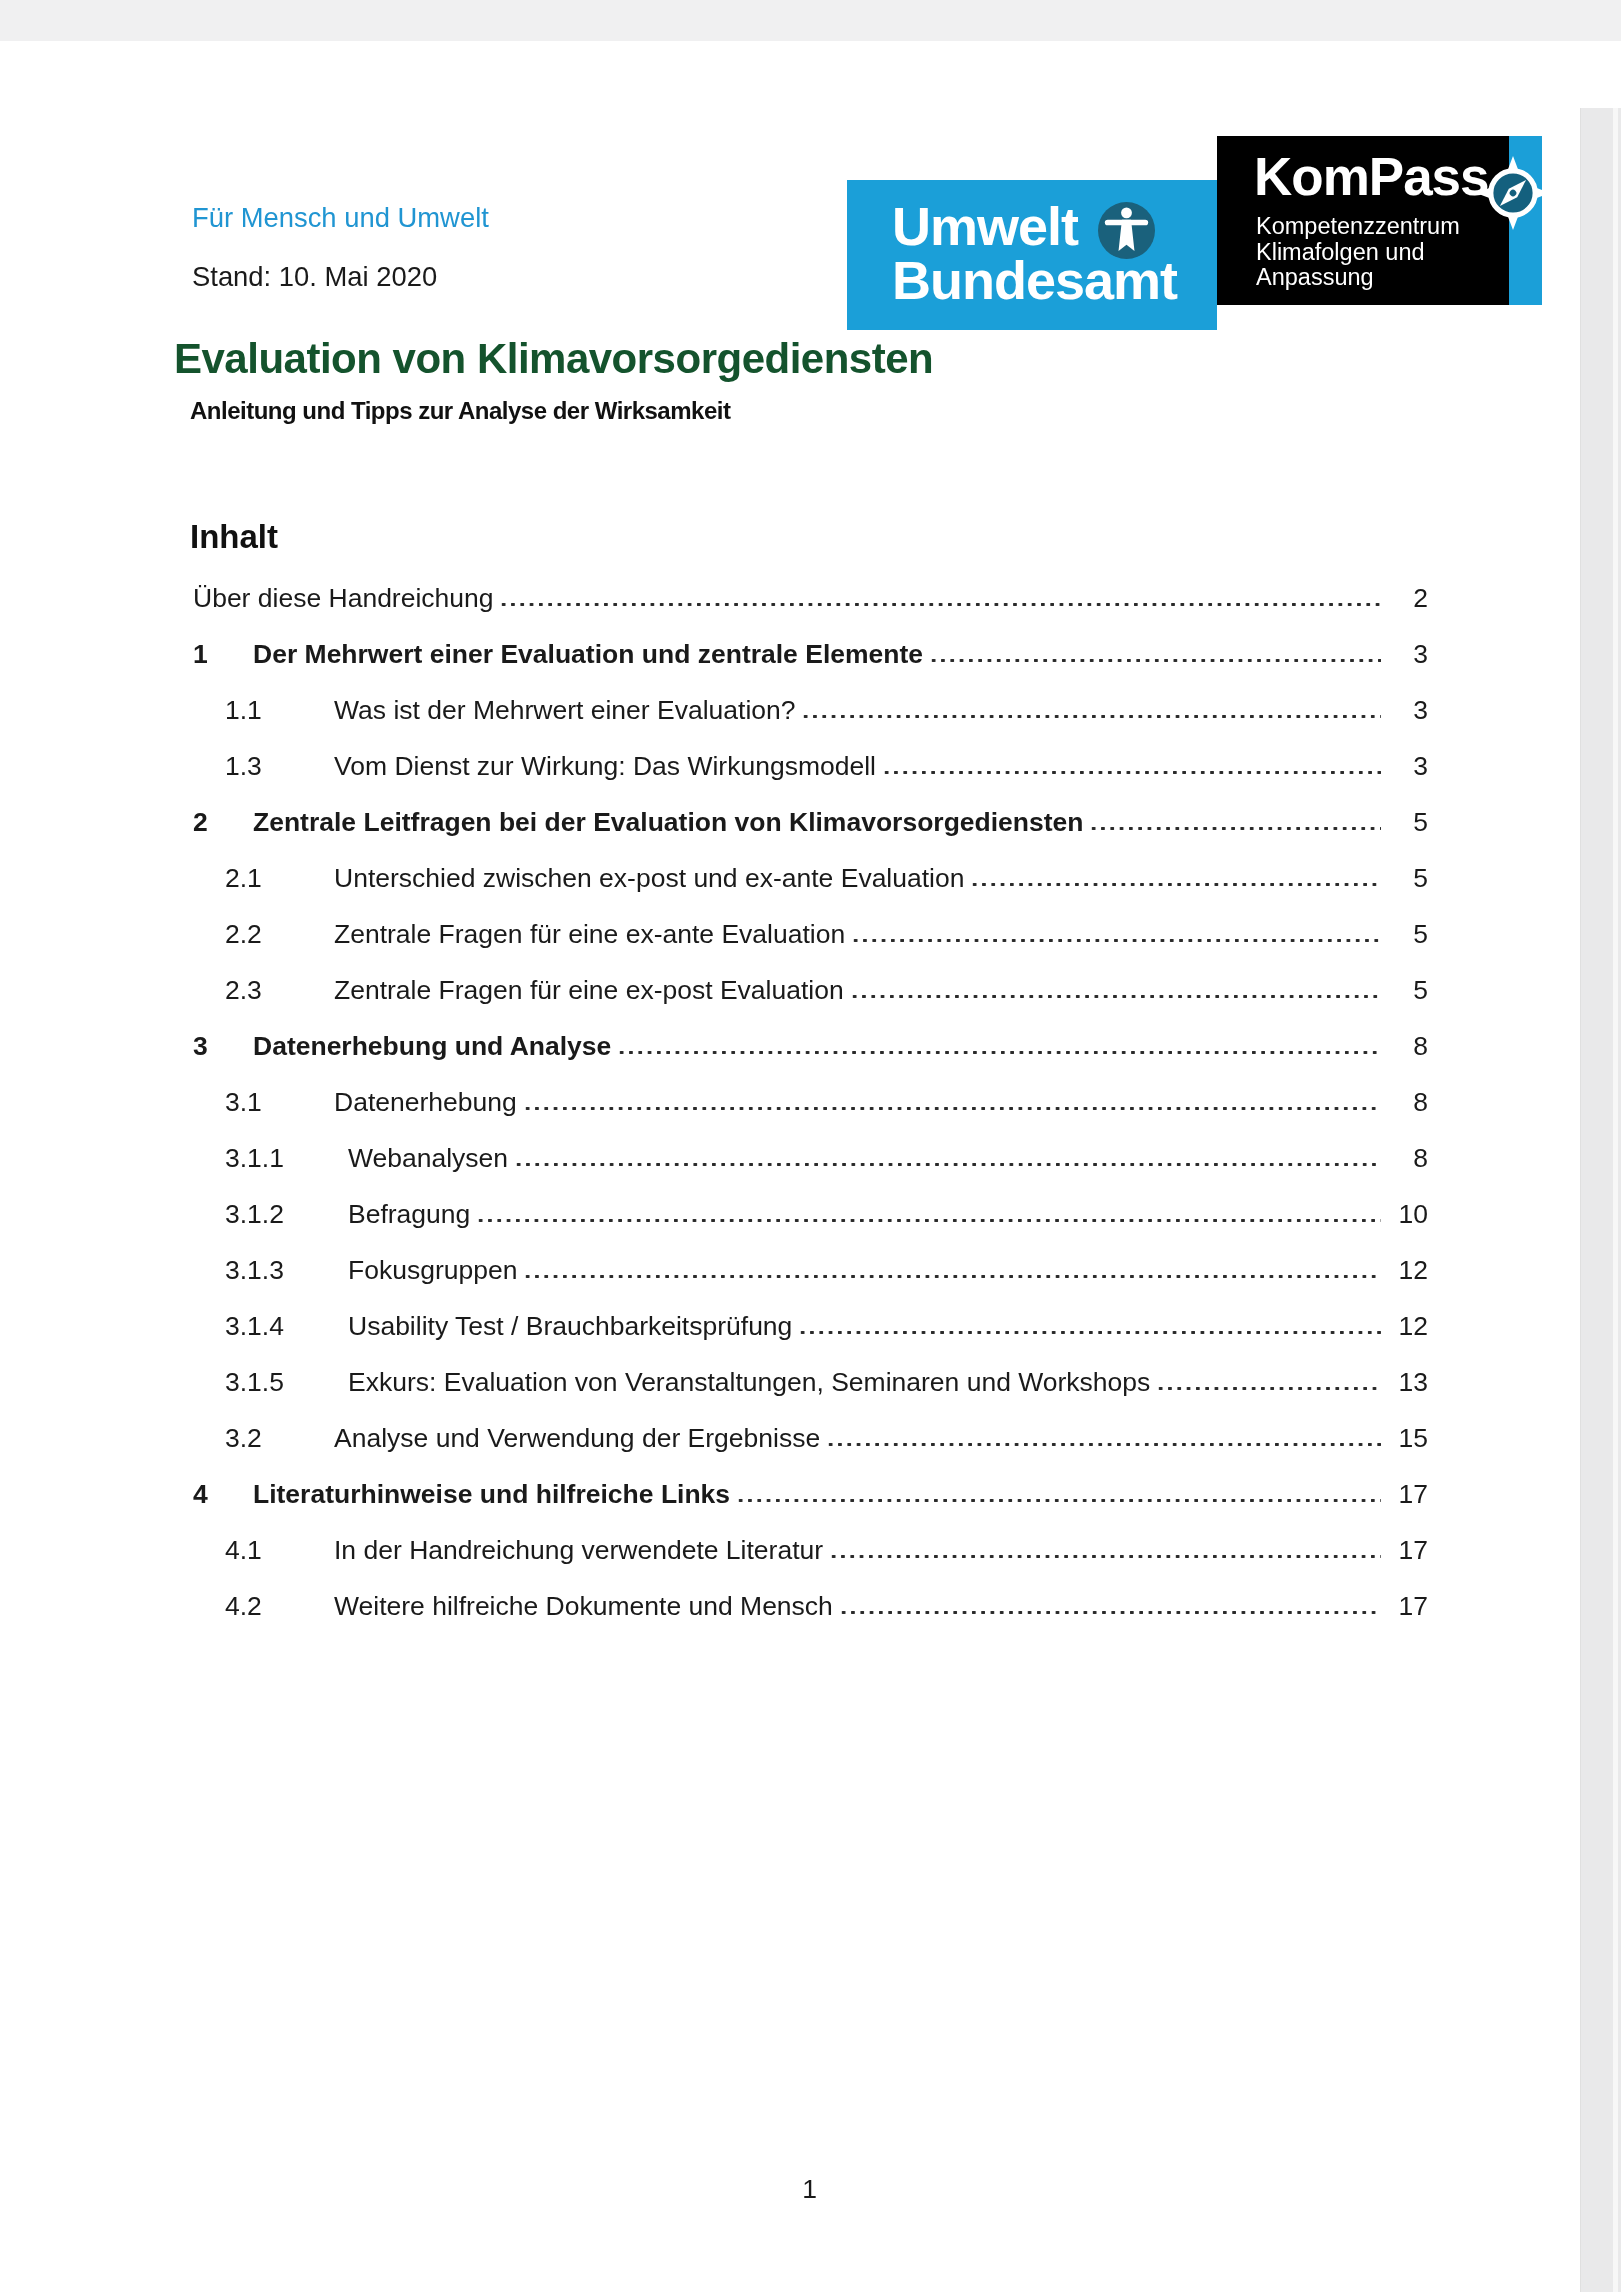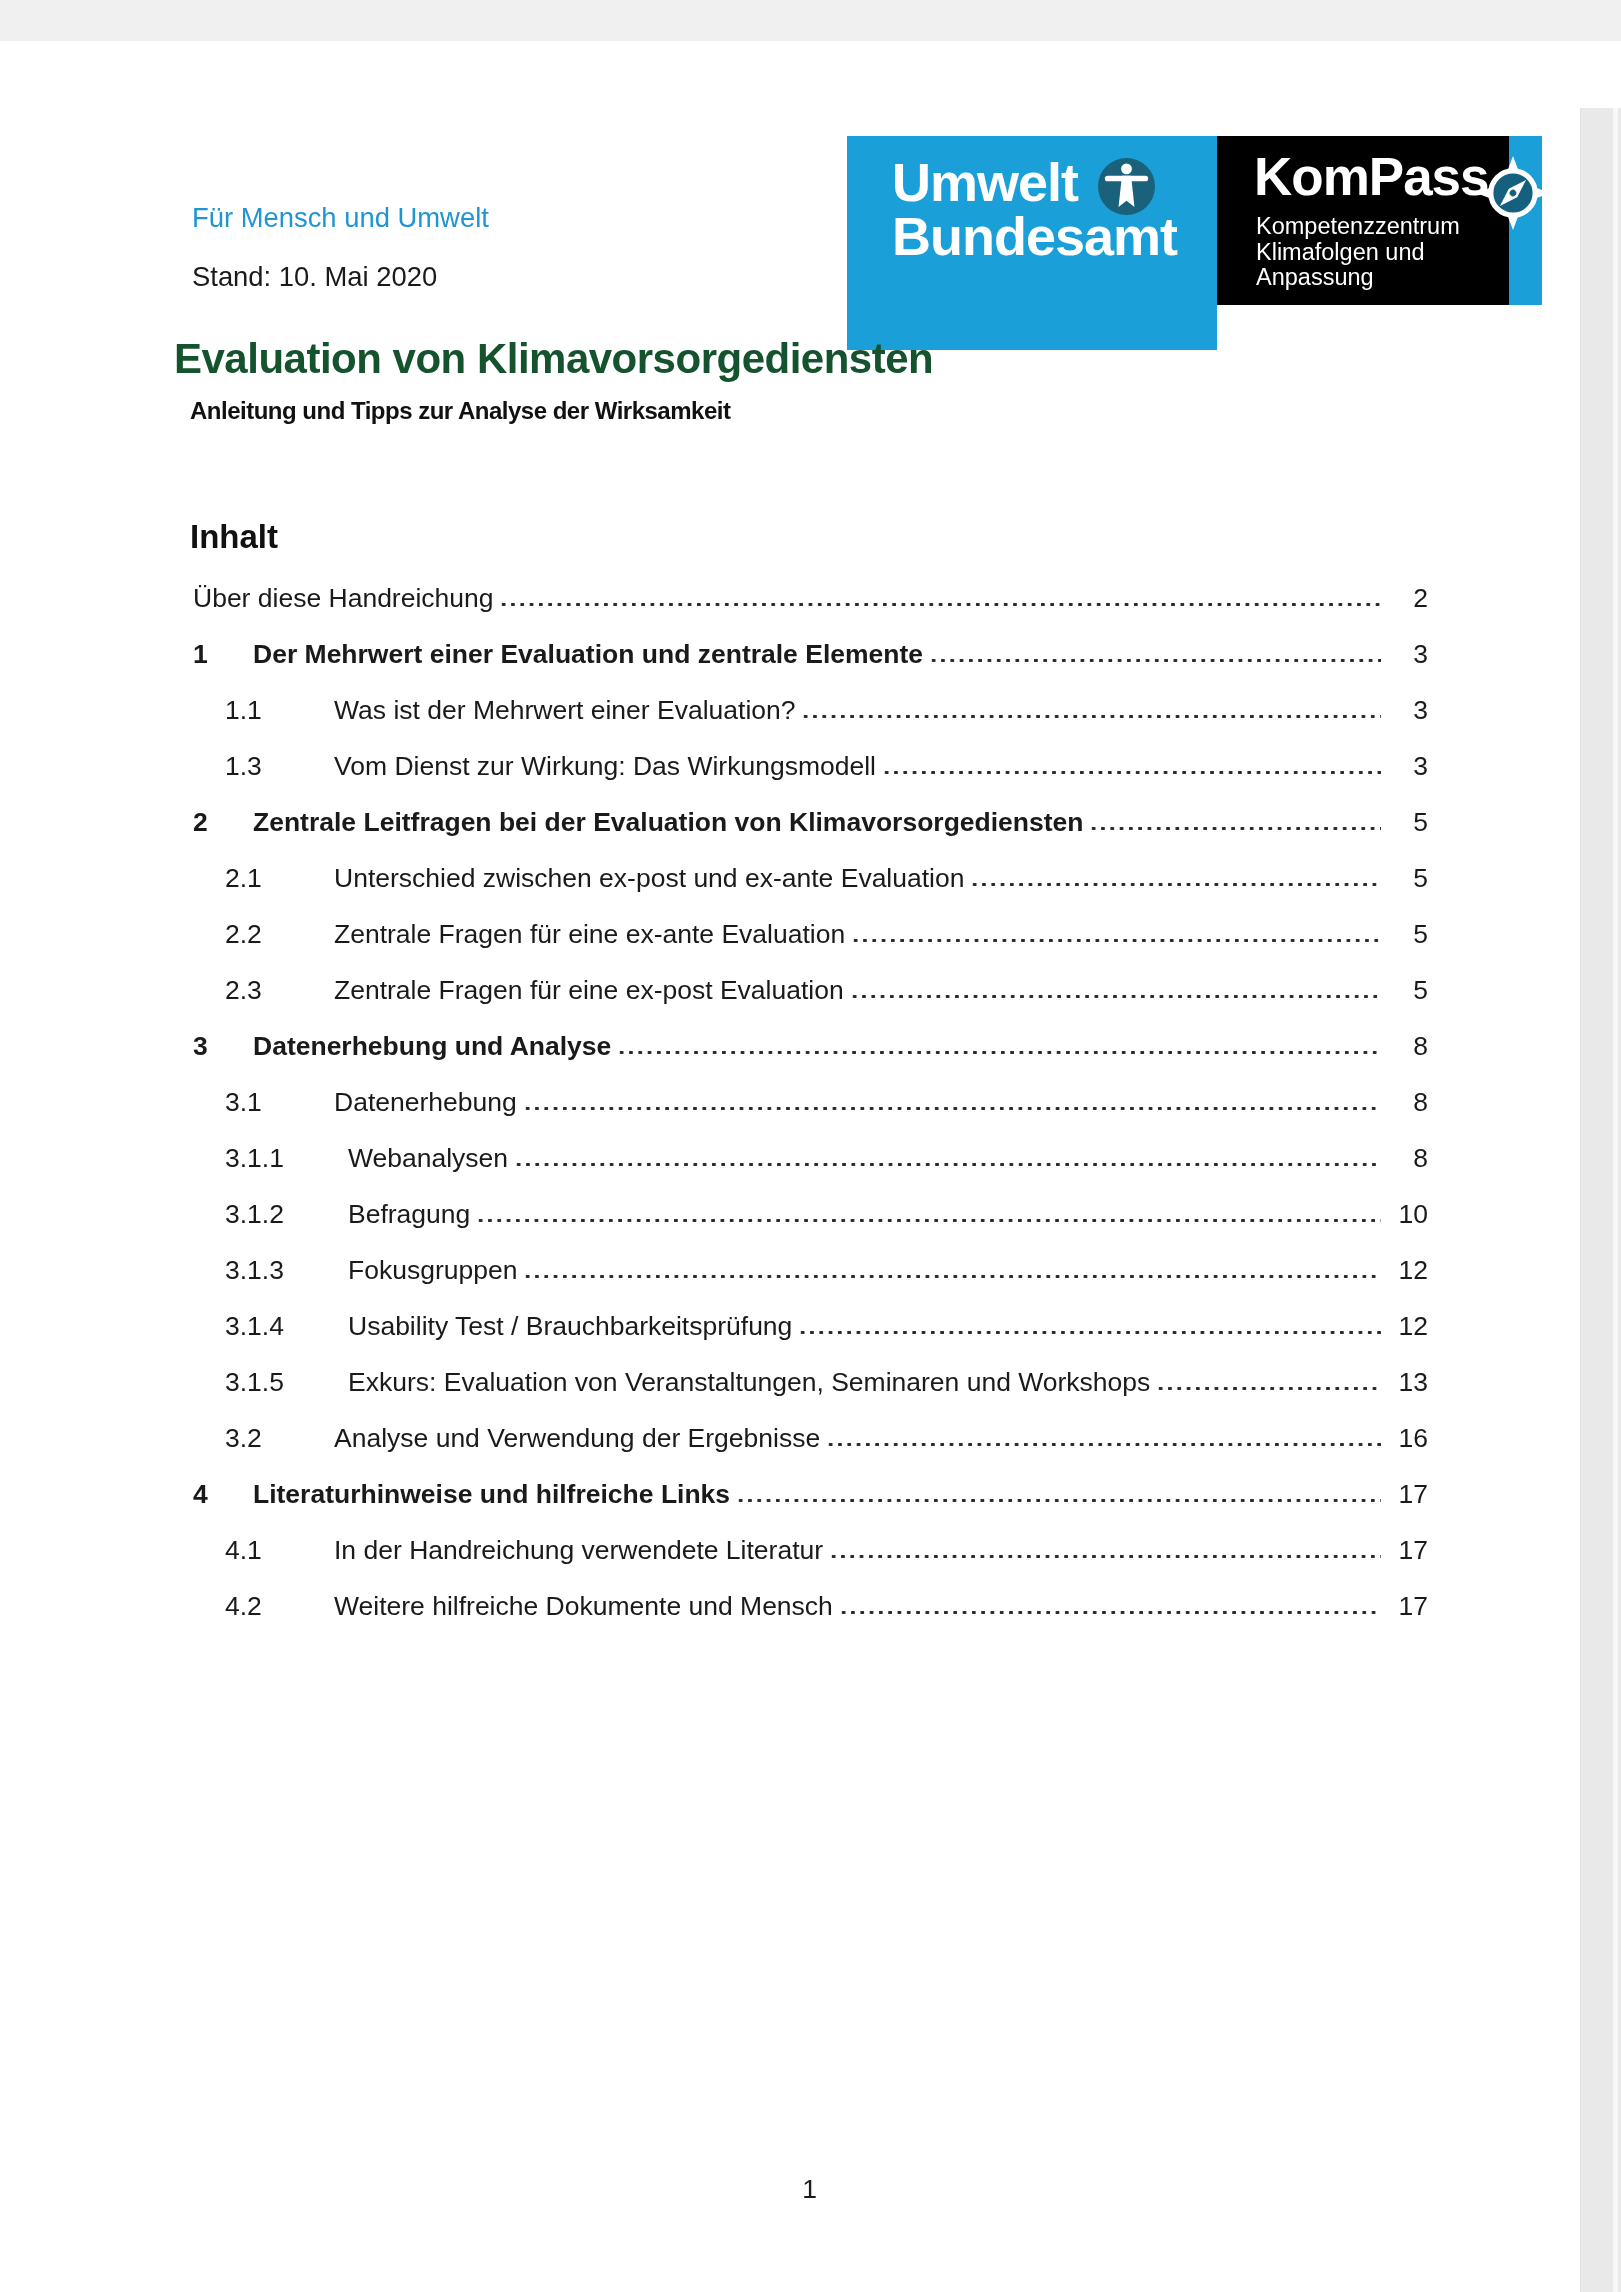--- a/index.html
+++ b/index.html
@@ -11,21 +11,21 @@
   }
   
   .strip-top{position:absolute;left:0;top:0;width:1621px;height:41px;background:#f0f0f1;}
   .strip-right{position:absolute;left:1580px;top:108px;width:41px;bottom:0;background:#e9e9ea;border-left:1px solid #e0e0e0;}
   .strip-right .inner-line{position:absolute;left:32px;top:0;bottom:0;width:4.9px;background:#f7f7f7;}
   
   .tagline{position:absolute;left:192px;top:202px;font-size:27.4px;color:#2095d2;}
   .date-line{position:absolute;left:192px;top:261px;font-size:27.4px;color:#1a1a1a;}
   
   .logo-band{position:absolute;left:847px;top:136px;height:169px;width:767px;display:flex;}
-  .uba-block{width:370px;height:214px;background:#1b9fd8;position:relative;flex:none;}
+  .uba-block{width:370px;height:150px;background:#1b9fd8;position:relative;flex:none;margin-top:44px;}
   .uba-text{position:absolute;left:45px;top:18.6px;color:#fff;font-weight:bold;font-size:54px;line-height:54px;letter-spacing:-1px;}
   .uba-icon{position:absolute;left:251px;top:20.6px;width:57px;height:59px;}
   .kompass-block{width:292px;height:169px;background:#000000;position:relative;flex:none;}
   .kompass-name{position:absolute;left:37px;top:13.7px;color:#fff;font-weight:bold;font-size:53px;line-height:53px;letter-spacing:-1px;}
   .kompass-icon{position:absolute;left:259px;top:19.6px;width:74px;height:74px;}
   .kompass-sub{position:absolute;left:39px;top:78px;color:#fff;font-size:23.5px;line-height:25.5px;font-weight:normal;}
   .band-tail{width:33px;height:169px;background:#1b9fd8;flex:none;}
   
   .doc-title{position:absolute;left:174px;top:335px;font-size:42px;font-weight:bold;color:#14532d;letter-spacing:-0.5px;text-align:right;}
   .doc-subtitle{position:absolute;left:190px;top:397px;font-size:24px;font-weight:bold;color:#111;letter-spacing:-0.5px;}
@@ -184,21 +184,21 @@
     <div class="toc-row lvl3">
       <span class="toc-num">3.1.5</span>
       <span class="toc-title">Exkurs: Evaluation von Veranstaltungen, Seminaren und Workshops</span>
       <span class="toc-leader"></span>
       <span class="toc-page">13</span>
     </div>
     <div class="toc-row lvl2">
       <span class="toc-num">3.2</span>
       <span class="toc-title">Analyse und Verwendung der Ergebnisse</span>
       <span class="toc-leader"></span>
-      <span class="toc-page">16</span>
+      <span class="toc-page">15</span>
     </div>
     <div class="toc-row lvl1 bold">
       <span class="toc-num">4</span>
       <span class="toc-title">Literaturhinweise und hilfreiche Links</span>
       <span class="toc-leader"></span>
       <span class="toc-page">17</span>
     </div>
     <div class="toc-row lvl2">
       <span class="toc-num">4.1</span>
       <span class="toc-title">In der Handreichung verwendete Literatur</span>

